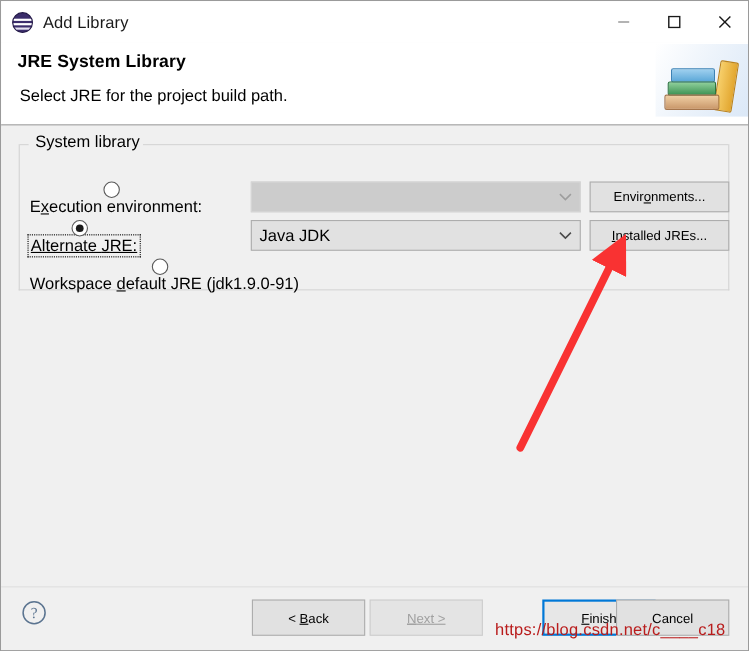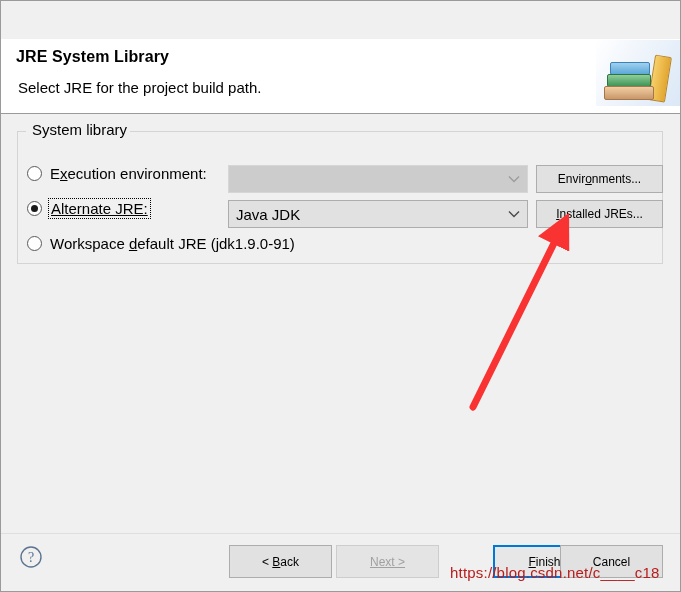--- a/index.html
+++ b/index.html
@@ -111,21 +111,21 @@
     background: #d4d4d4;
   }
   #groupbox::before { left: 0; width: 8px; }
   #groupbox::after  { left: 112px; right: 0; }
   #group-legend {
     position: absolute; left: 10px; top: -10px;
     font-size: 15px; color: #000000;
     background: #f0f0f0; padding: 0 4px;
   }
 
-  .radio-row { position: absolute; display: flex; align-items: center; }
+  .radio-row { position: absolute; display: flex; align-items: center; flex-direction: column; }
   .radio {
     width: 15px; height: 15px; border-radius: 50%;
     border: 1px solid #5a5a5a; background: #ffffff;
     position: relative; flex: 0 0 auto; margin-right: 8px;
   }
   .radio.checked::after {
     content: ""; position: absolute;
     left: 3px; top: 3px; width: 7px; height: 7px;
     border-radius: 50%; background: #1a1a1a;
   }
@@ -183,20 +183,45 @@
     font-size: 15px; color: #b91c1c;
     letter-spacing: 0.2px; white-space: nowrap;
     font-family: "Liberation Sans", sans-serif;
   }
 </style>
 </head>
 <body>
 
 <div id="dialog">
 
+  <div id="titlebar">
+    <div id="title-icon">
+      <div class="eclipse-ball"></div>
+    </div>
+    <div id="title-text">Add Library</div>
+
+    <div class="wincontrols">
+      <div class="winbtn">
+        <svg width="12" height="12" viewBox="0 0 12 12">
+            <line x1="1" y1="6" x2="11" y2="6" stroke="#9a9a9a" stroke-width="1.2"></line>
+          </svg>
+      </div>
+      <div class="winbtn">
+        <svg width="12" height="12" viewBox="0 0 12 12">
+            <rect x="1" y="1" width="10" height="10" fill="none" stroke="#1a1a1a" stroke-width="1.3"></rect>
+          </svg>
+      </div>
+      <div class="winbtn">
+        <svg width="14" height="14" viewBox="0 0 14 14">
+          <line x1="2" y1="2" x2="12" y2="12" stroke="#1a1a1a" stroke-width="1.3"></line>
+          <line x1="12" y1="2" x2="2" y2="12" stroke="#1a1a1a" stroke-width="1.3"></line>
+        </svg>
+      </div>
+    </div>
+  </div>
 
   <div id="header">
     <div id="header-title">JRE System Library</div>
     <div id="header-subtitle">Select JRE for the project build path.</div>
     <div id="books-icon">
       <div class="bk bk-yellow"></div>
       <div class="bk bk-blue"></div>
       <div class="bk bk-green"></div>
       <div class="bk bk-tan"></div>
     </div>

